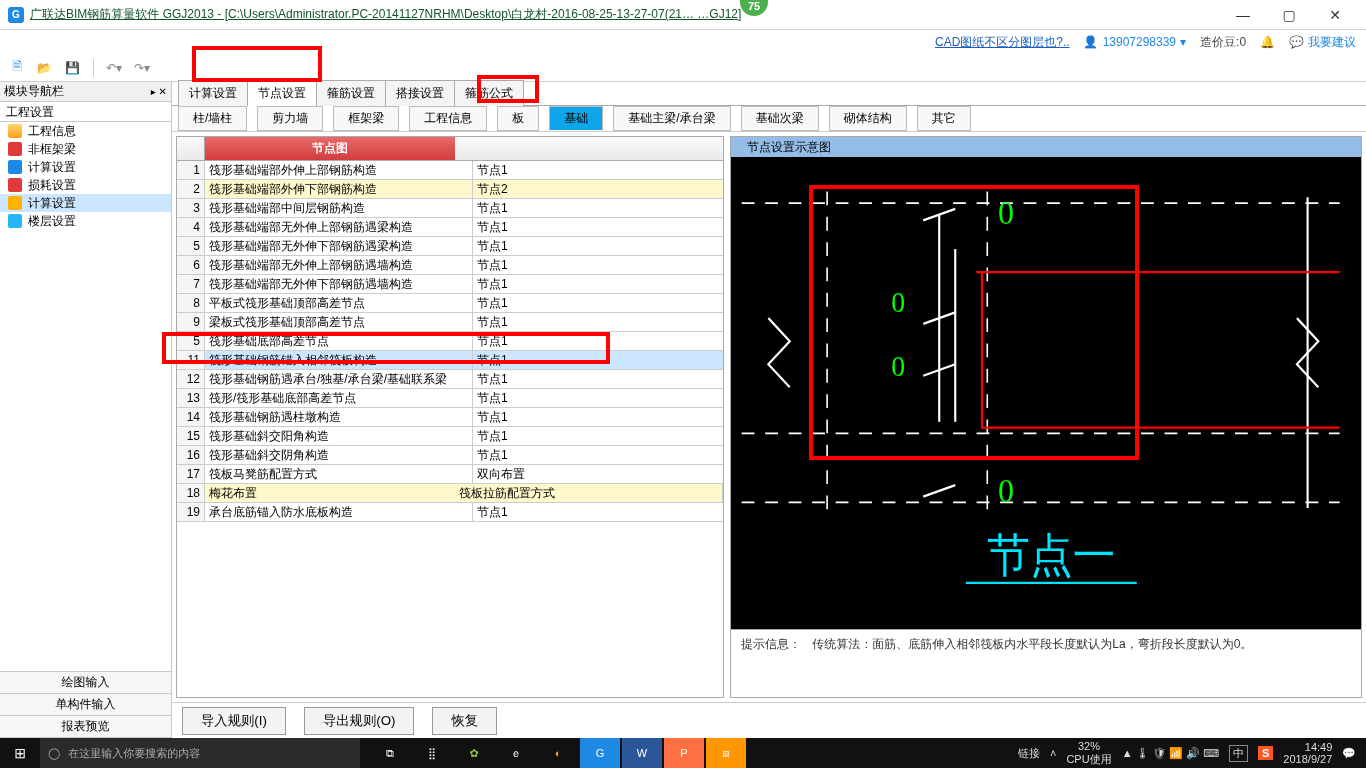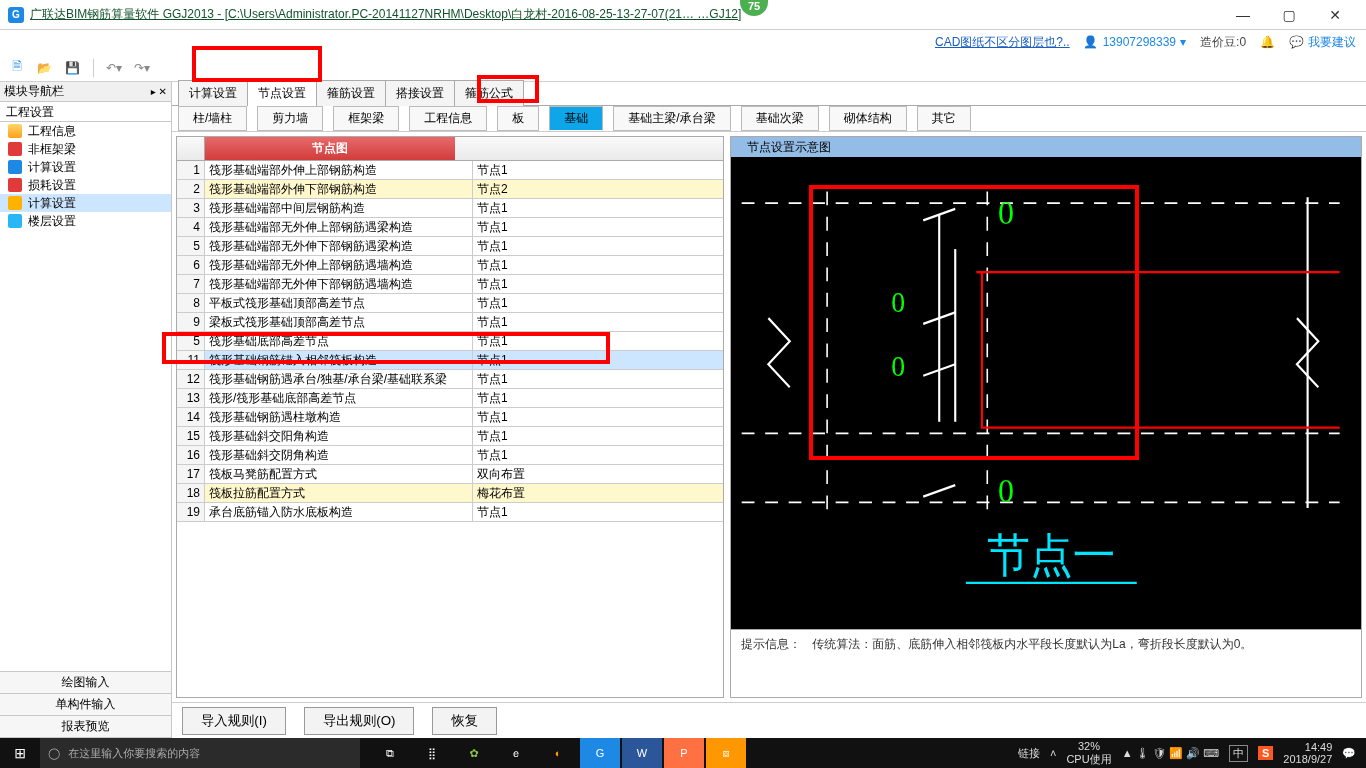--- a/index.html
+++ b/index.html
@@ -283,22 +283,22 @@
               <div class="td name">筏形基础斜交阴角构造</div>
               <div class="td node">节点1</div>
             </div>
             <div class="trow">
               <div class="td idx">17</div>
               <div class="td name">筏板马凳筋配置方式</div>
               <div class="td node">双向布置</div>
             </div>
             <div class="trow hl hlnode">
               <div class="td idx">18</div>
+              <div class="td node">梅花布置</div>
               <div class="td name">筏板拉筋配置方式</div>
-              <div class="td node">梅花布置</div>
             </div>
             <div class="trow">
               <div class="td idx">19</div>
               <div class="td name">承台底筋锚入防水底板构造</div>
               <div class="td node">节点1</div>
             </div>
           </div>
       </div>
 
       <div class="diagrampanel">

